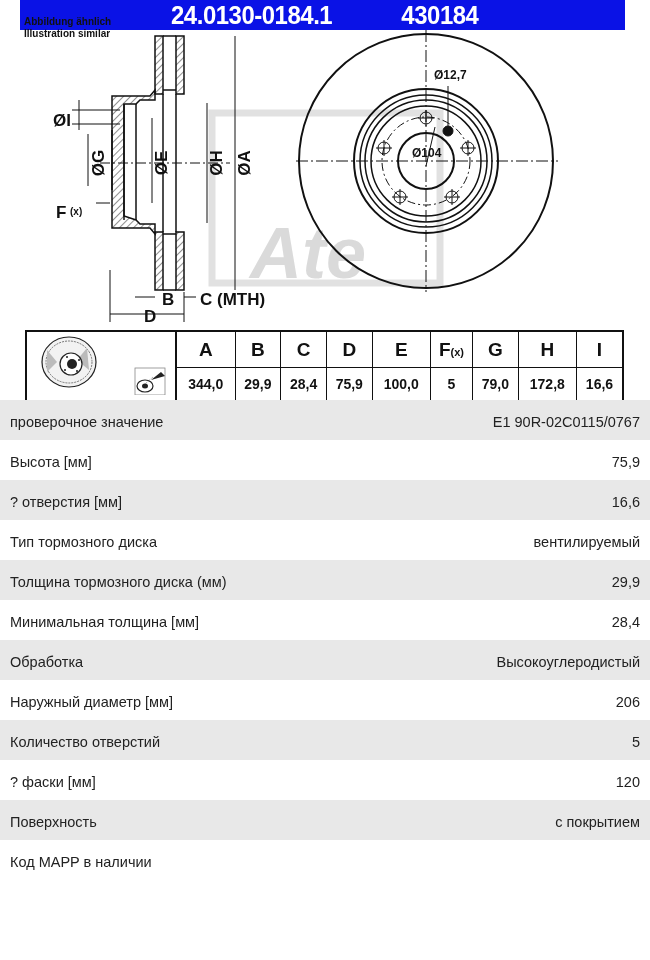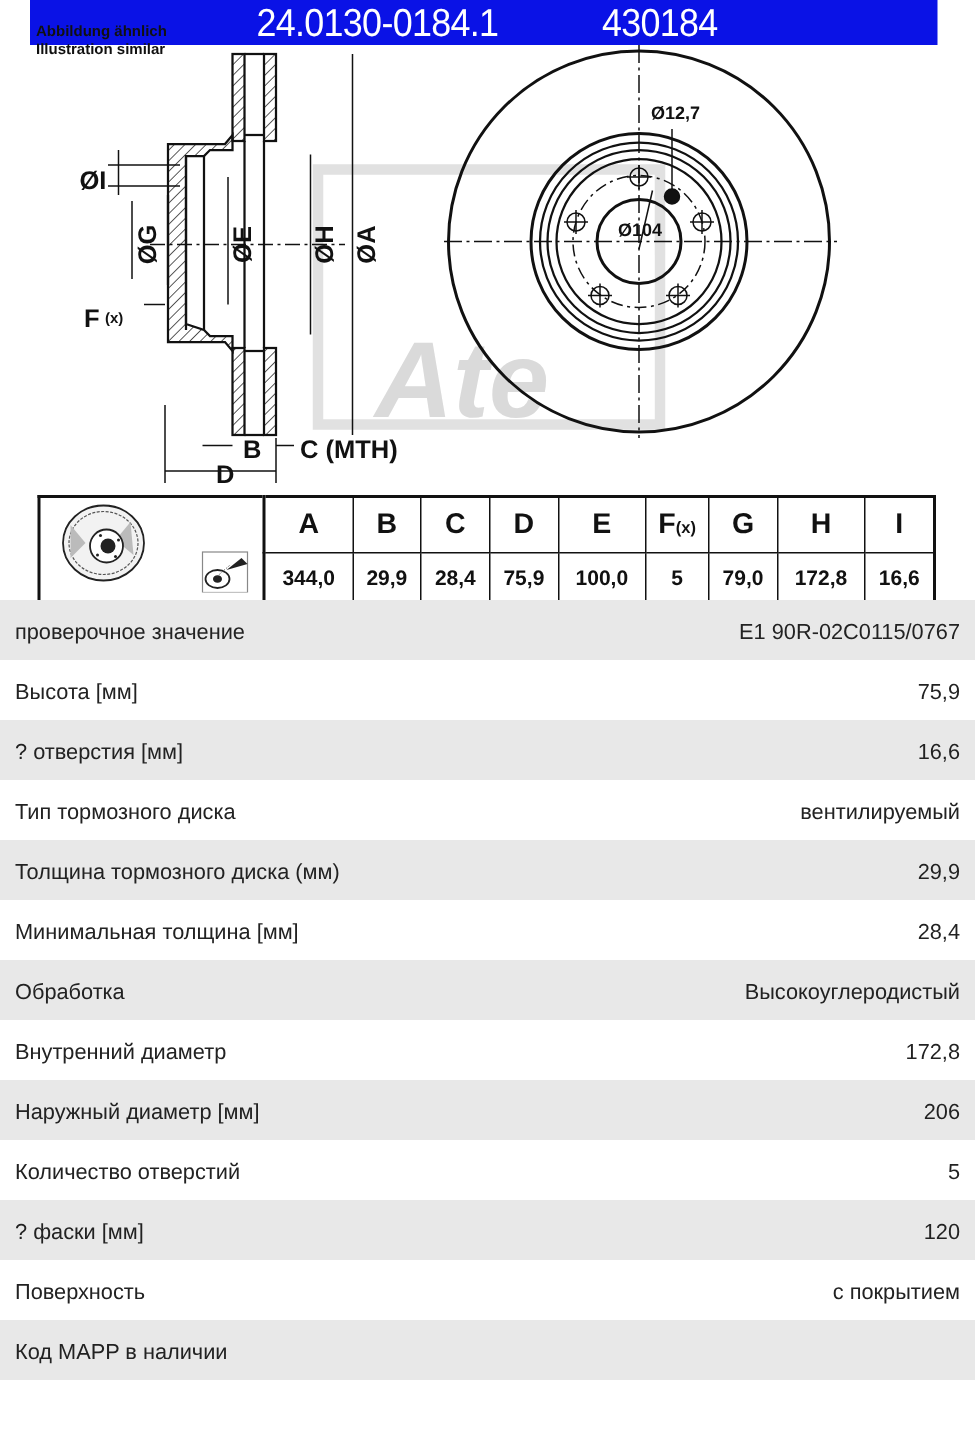--- a/index.html
+++ b/index.html
@@ -2,21 +2,21 @@
 <html><head>
 <meta charset="utf-8">
 <style>
   * { box-sizing: border-box; margin: 0; padding: 0; }
   html, body { width: 650px; height: 960px; background: #ffffff; overflow: hidden; }
   body { font-family: "Liberation Sans", sans-serif; color: #222; position: relative; }
 
   .header-bar {
     position: absolute; left: 20px; top: 0; width: 605px; height: 30px;
     background: #0a12e6; color: #fff;
-    font-family: "Liberation Sans", sans-serif; font-weight: normal; font-size: 26px;
+    font-family: "Liberation Sans", sans-serif; font-weight: bold; font-size: 26px;
     display: flex; align-items: center; justify-content: center; gap: 59px;
     letter-spacing: -0.5px;
   }
   .header-bar span { transform: scaleX(0.92); display: inline-block; }
 
   .disclaimer {
     position: absolute; left: 24px; top: 16px;
     font-size: 10px; font-weight: bold; line-height: 12px; color: #111;
   }
 
@@ -225,24 +225,20 @@
     </div>
   <div class="spec-row">
       <span class="spec-label">Минимальная толщина [мм]</span>
       <span class="spec-value">28,4</span>
     </div>
   <div class="spec-row">
       <span class="spec-label">Обработка</span>
       <span class="spec-value">Высокоуглеродистый</span>
     </div>
   <div class="spec-row">
-      <span class="spec-label">Внутренний диаметр</span>
-      <span class="spec-value">172,8</span>
-    </div>
-  <div class="spec-row">
       <span class="spec-label">Наружный диаметр [мм]</span>
       <span class="spec-value">206</span>
     </div>
   <div class="spec-row">
       <span class="spec-label">Количество отверстий</span>
       <span class="spec-value">5</span>
     </div>
   <div class="spec-row">
       <span class="spec-label">? фаски [мм]</span>
       <span class="spec-value">120</span>

